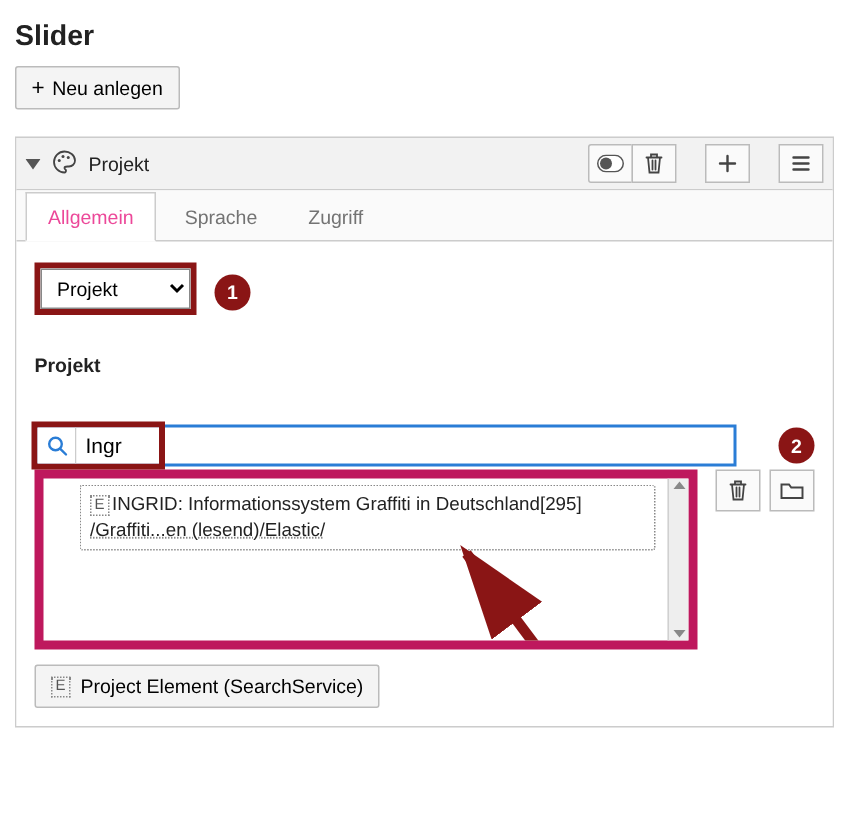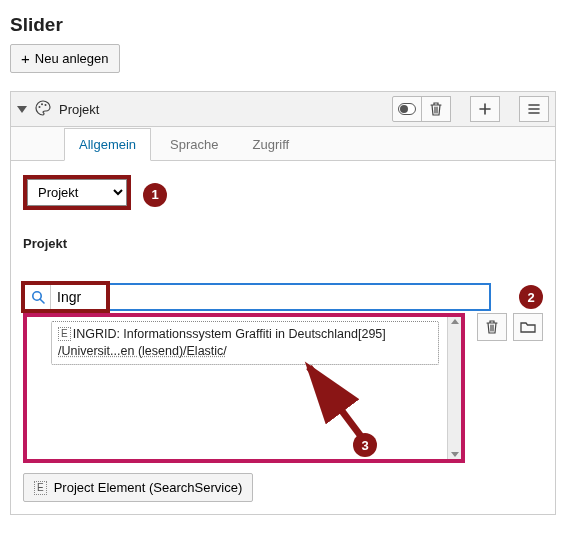--- a/index.html
+++ b/index.html
@@ -82,22 +82,21 @@
     border: 1px solid transparent;
     border-bottom: none;
     margin-right: 4px;
     position: relative;
     top: 1px;
   }
   .tab.active {
     background: #fff;
     border-color: #ccc;
     border-bottom: 1px solid #fff;
-    color: #0369a1;
-    margin-left: 47px;
+    color: #ec4899;
   }
   .group-label {
     font-weight: bold;
     font-size: 13px;
     margin: 10px 0 8px 0;
     display: block;
   }
   .select-wrap {
     display: inline-block;
     border: 4px solid #8a1515;
@@ -163,23 +162,23 @@
     flex: 1;
   }
   .results-row {
     display: flex;
     align-items: flex-start;
     gap: 12px;
     margin-top: 2px;
   }
   .results-area {
     flex: 1;
-    border: 4px solid #be185d;
-    background: #fff;
-    height: 150px;
+    border: 6px solid #be185d;
+    background: #fff;
+    height: 120px;
     position: relative;
     overflow: hidden;
   }
   .results-scroll {
     position: absolute;
     top: 0; right: 0; bottom: 0;
     width: 14px;
     background: #eee;
     border-left: 1px solid #d0d0d0;
   }
@@ -316,21 +315,21 @@
         </div>
         <div class="search-rest"></div>
       </div>
       <span class="step-badge">2</span>
     </div>
 
     <div class="results-row">
       <div class="results-area">
         <div class="suggestion">
           <span class="E-badge">E</span><span>INGRID: Informationssystem Graffiti in Deutschland[295]</span><br>
-          <span class="line2">/Universit...en (lesend)/Elastic/</span>
+          <span class="line2">/Graffiti...en (lesend)/Elastic/</span>
         </div>
         <svg class="arrow-svg" style="left:0;top:0;" width="440" height="160">
           <defs>
             <marker id="ah" markerWidth="10" markerHeight="10" refX="8" refY="3" orient="auto">
               <path d="M0,0 L9,3 L0,6 Z" fill="#8a1515"></path>
             </marker>
           </defs>
           <line x1="336" y1="122" x2="282" y2="50" stroke="#8a1515" stroke-width="7" marker-end="url(#ah)"></line>
         </svg>
         <span class="step-badge" style="position:absolute;left:326px;top:116px;">3</span>

